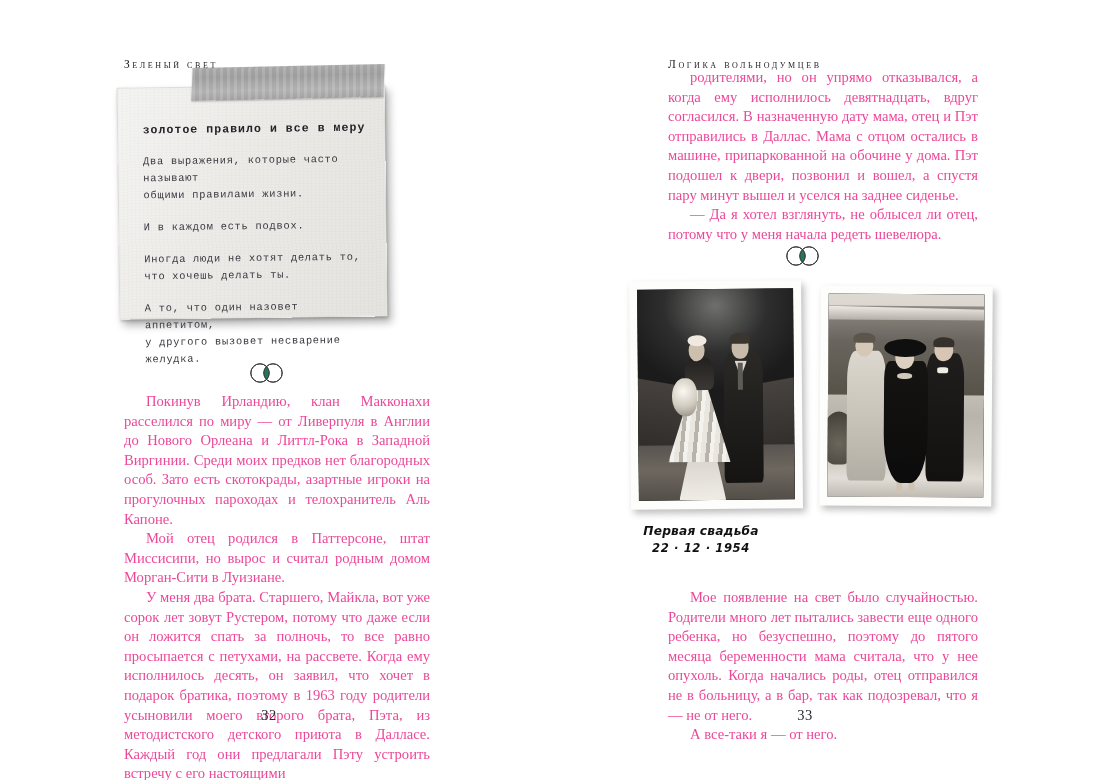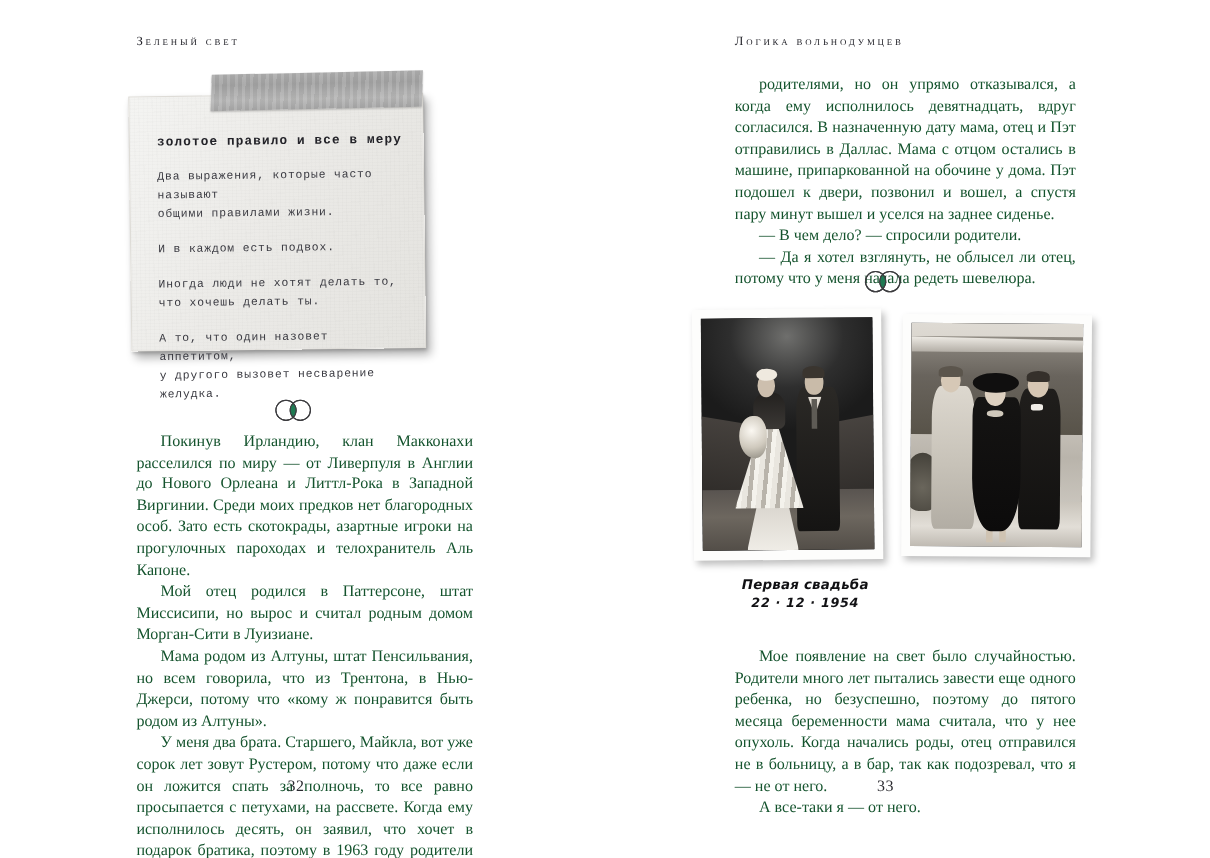--- a/index.html
+++ b/index.html
@@ -26,21 +26,21 @@
   .page {
     position: relative;
     width: 550px;
     height: 780px;
     box-sizing: border-box;
   }
 
   
   .running-head {
     position: absolute;
-    top: 32px;
+    top: 58px;
     font-family: "Liberation Serif", serif;
     font-size: 11.5px;
     font-variant: small-caps;
     letter-spacing: 2.6px;
     color: #23232a;
     white-space: nowrap;
   }
   .running-head.left  { left: 124px; }
   .running-head.right { left: 668px; }
 
@@ -154,21 +154,21 @@
   }
 
   
   .body-col {
     position: absolute;
     font-size: 14.6px;
     line-height: 19.6px;
     text-align: justify;
     text-justify: inter-word;
     hyphens: manual;
-    color: #14532d;
+    color: #ec4899;
   }
   .body-col p {
     margin: 0;
     text-indent: 22px;
   }
 
   .left-body {
     left: 124px;
     top: 392px;
     width: 306px;
@@ -429,34 +429,32 @@
           <circle cx="29" cy="11" r="9.2" fill="#1f7a53"></circle>
         </g>
         <circle cx="16" cy="11" r="9.2" fill="none" stroke="#3c3c3f" stroke-width="1"></circle>
         <circle cx="29" cy="11" r="9.2" fill="none" stroke="#3c3c3f" stroke-width="1"></circle>
       </svg>
     </div>
 
     <div class="body-col left-body">
       <p>Покинув Ирландию, клан Макконахи расселился по миру — от Ливерпуля в Англии до Нового Орлеана и Литтл-Рока в Западной Виргинии. Среди моих предков нет благородных особ. Зато есть скотокрады, азартные игроки на прогулочных пароходах и телохранитель Аль Капоне.</p>
       <p>Мой отец родился в Паттерсоне, штат Миссисипи, но вырос и считал родным домом Морган-Сити в Луизиане.</p>
-      <p>Мама родом из Алтуны, штат Пенсильвания, но всем говорила, что из Трентона, в Нью-Джерси, потому что «кому ж понравится быть родом из Алтуны».</p>
       <p>У меня два брата. Старшего, Майкла, вот уже сорок лет зовут Рустером, потому что даже если он ложится спать за полночь, то все равно просыпается с петухами, на рассвете. Когда ему исполнилось десять, он заявил, что хочет в подарок братика, поэтому в 1963 году родители усыновили моего второго брата, Пэта, из методистского детского приюта в Далласе. Каждый год они предлагали Пэту устроить встречу с его настоящими</p>
     </div>
 
     <div class="folio">32</div>
   </div>
 
   <div class="page page-right">
 
     <div class="running-head right" style="left:118px;">Логика вольнодумцев</div>
 
     <div class="body-col right-body-top" style="left:118px;">
       <p>родителями, но он упрямо отказывался, а когда ему исполнилось девятнадцать, вдруг согласился. В назначенную дату мама, отец и Пэт отправились в Даллас. Мама с отцом остались в машине, припаркованной на обочине у дома. Пэт подошел к двери, позвонил и вошел, а спустя пару минут вышел и уселся на заднее сиденье.</p>
-      <p>— В чем дело? — спросили родители.</p>
       <p>— Да я хотел взглянуть, не облысел ли отец, потому что у меня начала редеть шевелюра.</p>
     </div>
 
     <div class="ornament ornament-right">
       <svg width="46" height="22" viewBox="0 0 46 22" aria-hidden="true">
         <defs>
           <clipPath id="clipB">
               <circle cx="16" cy="11" r="9.2"></circle>
             </clipPath>
         </defs>
@@ -507,21 +505,21 @@
           <div class="ph2-legsw"></div>
           <div class="ph2-legsw2"></div>
           <div class="ph2-woman"></div>
           <div class="ph2-whead"></div>
           <div class="ph2-hat"></div>
           <div class="ph2-neck"></div>
         </div>
       </div>
     </div>
 
-    <div class="captions" style="left:96px;">
+    <div class="captions" style="left:65px;">
       <div class="caption">
         <span>Первая свадьба</span>
         <span class="cap-date">22 · 12 · 1954</span>
       </div>
     </div>
 
     <div class="body-col right-body-bottom" style="left:118px;">
       <p>Мое появление на свет было случайностью. Родители много лет пытались завести еще одного ребенка, но безуспешно, поэтому до пятого месяца беременности мама считала, что у нее опухоль. Когда начались роды, отец отправился не в больницу, а в бар, так как подозревал, что я — не от него.</p>
       <p>А все-таки я — от него.</p>
     </div>

